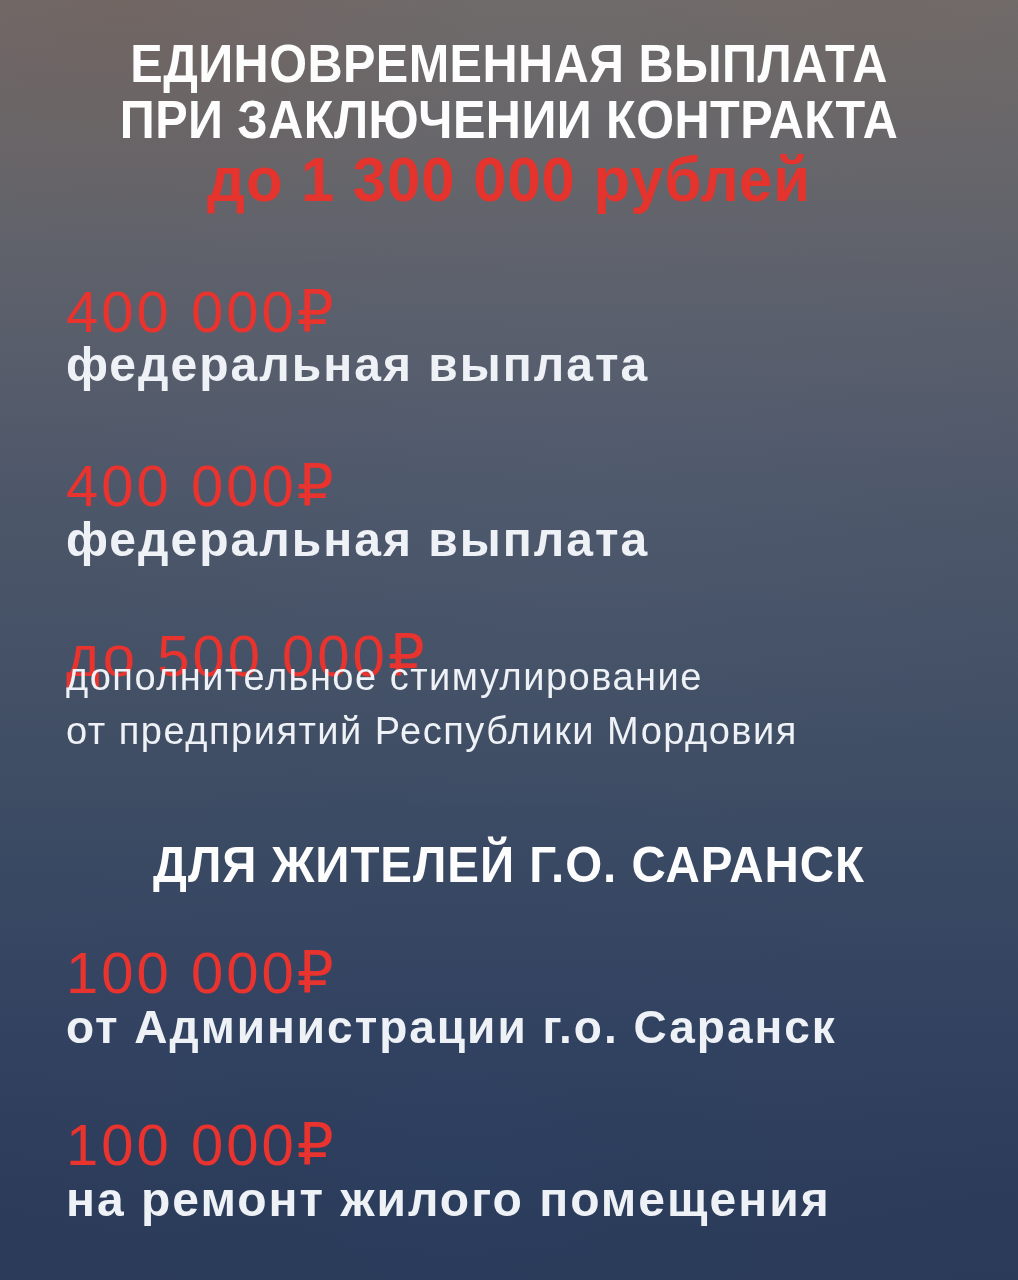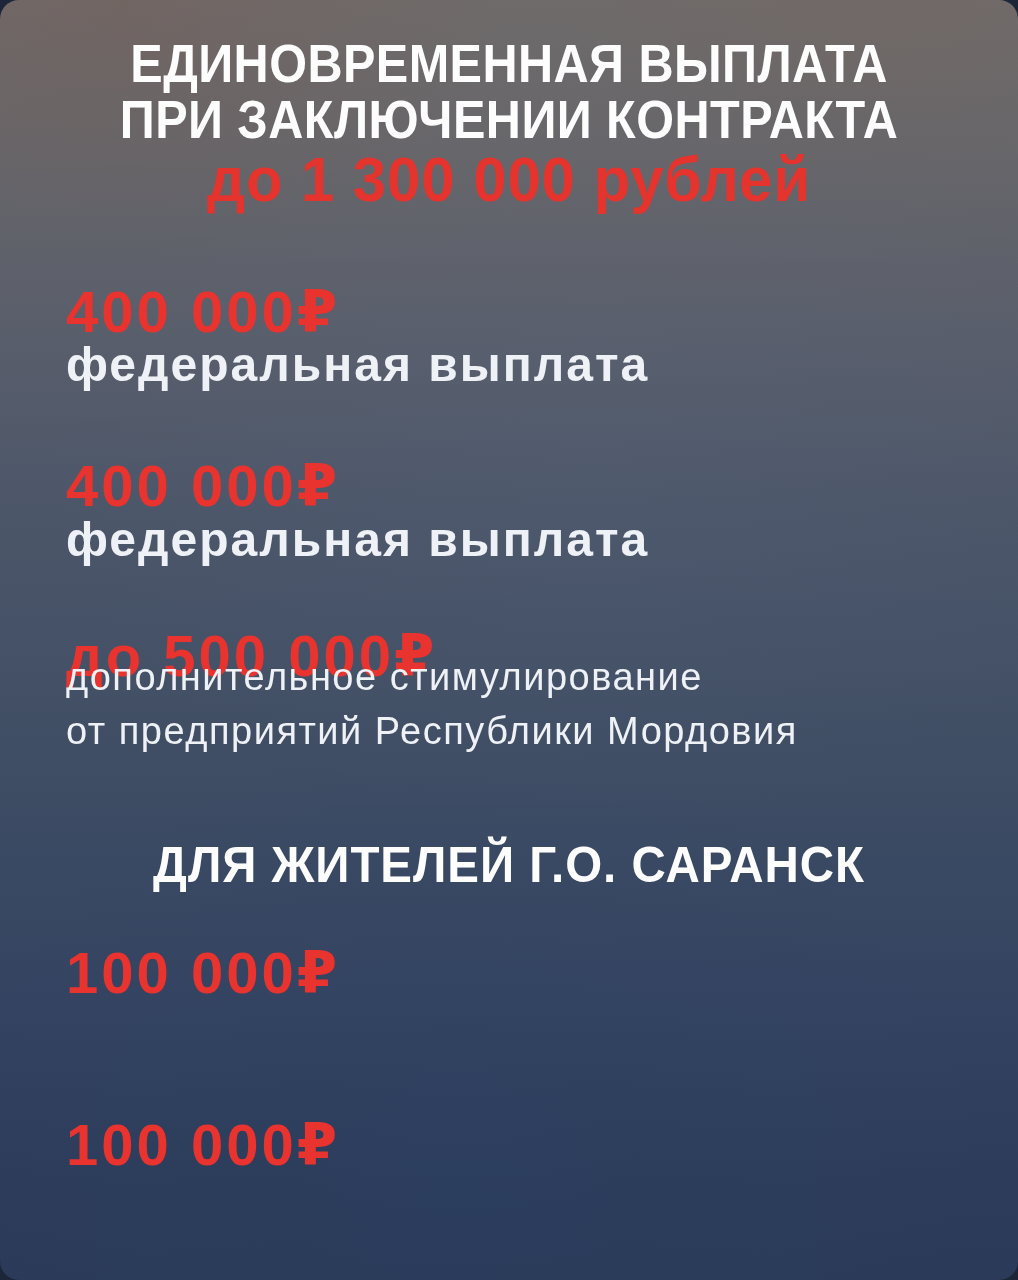--- a/index.html
+++ b/index.html
@@ -22,21 +22,20 @@
       linear-gradient(180deg,
         #6f6b6b 0%,
         #67666a 12%,
         #595e6b 26%,
         #4c5669 40%,
         #445166 52%,
         #3b4a63 66%,
         #334260 80%,
         #2d3c5a 92%,
         #2b3a58 100%);
-    border-radius: 19px;
   }
   .abs { position: absolute; left: 0; }
   .center { width: 100%; text-align: center; }
   .left { left: 66px; }
 
   .title-line {
     color: #fdfdfd;
     font-weight: 800;
     font-size: 54px;
     line-height: 1;
@@ -50,21 +49,21 @@
     font-weight: 800;
     font-size: 63px;
     line-height: 1;
     letter-spacing: 1px;
     transform: scaleX(0.95);
     transform-origin: center;
     white-space: nowrap;
   }
   .amount {
     color: #e8332e;
-    font-weight: 700;
+    font-weight: 400;
     font-size: 58px;
     line-height: 1;
     letter-spacing: 3px;
     white-space: nowrap;
   }
   .label {
     color: #eef1f5;
     font-weight: 700;
     font-size: 48px;
     line-height: 1;
@@ -107,16 +106,18 @@
   <div class="abs left amount" style="top: 457px;">400 000₽</div>
   <div class="abs left label" style="top: 516px;">федеральная выплата</div>
 
   <div class="abs left amount" style="top: 627px;">до 500 000₽</div>
   <div class="abs left sublabel" style="top: 651px;">дополнительное стимулирование
 от предприятий Республики Мордовия</div>
 
   <div class="abs center section-header" style="top: 840px;">ДЛЯ ЖИТЕЛЕЙ Г.О. САРАНСК</div>
 
   <div class="abs left amount" style="top: 944px;">100 000₽</div>
+  <div class="abs left label" style="top: 1004px; font-size: 46px;">от Администрации г.о. Саранск</div>
 
   <div class="abs left amount" style="top: 1116px;">100 000₽</div>
+  <div class="abs left label" style="top: 1176px;">на ремонт жилого помещения</div>
 
 </div>
 
 </body></html>

